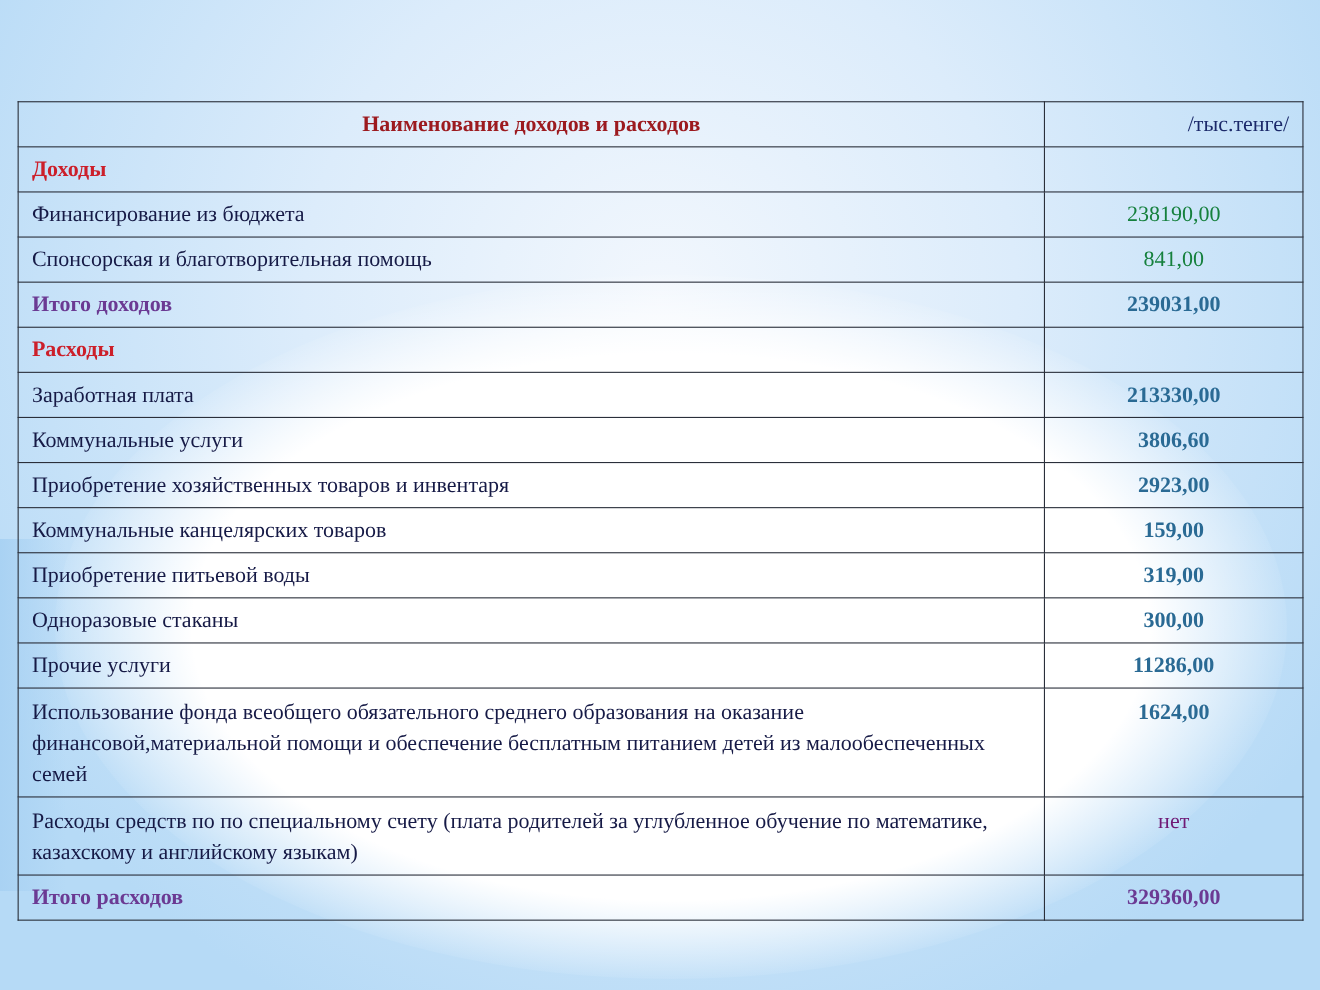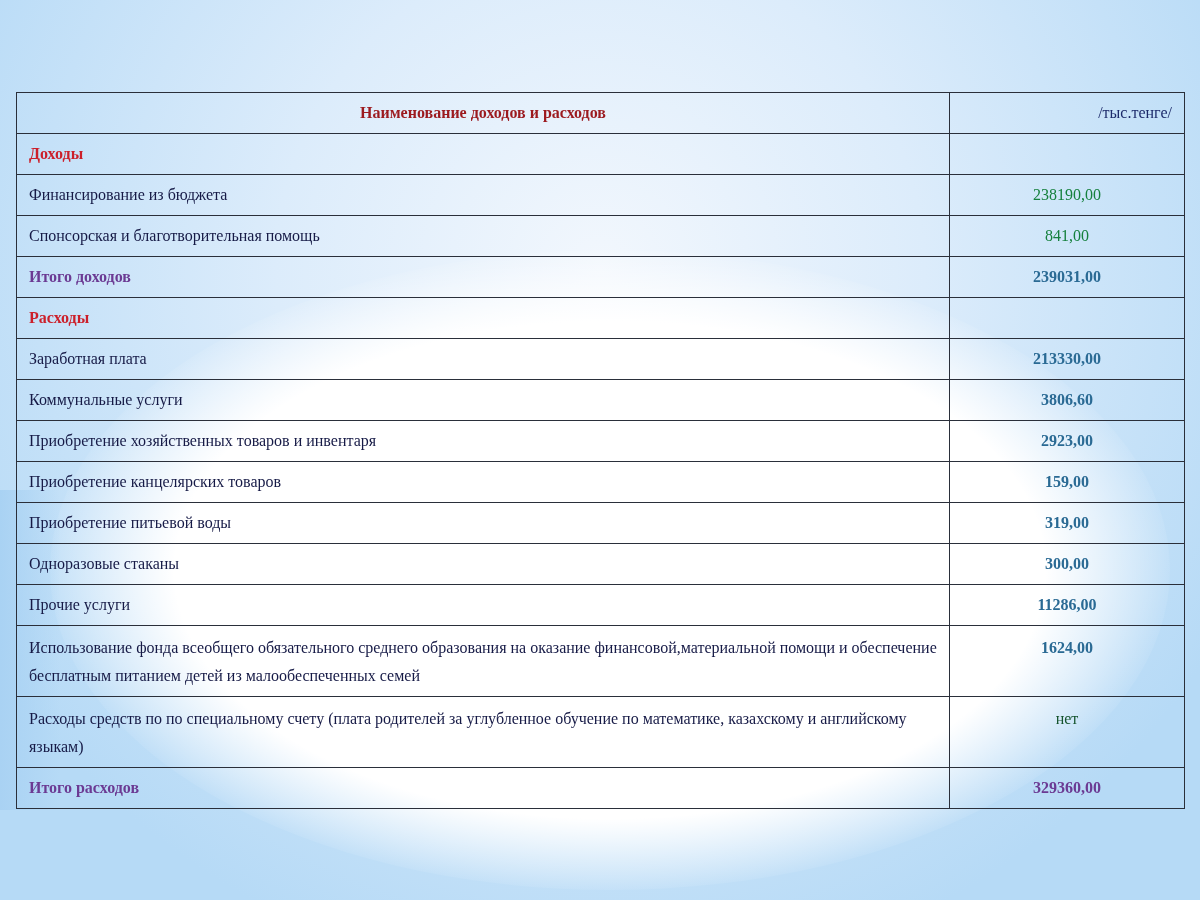--- a/index.html
+++ b/index.html
@@ -15,42 +15,42 @@
     pointer-events: none;
   }
   .bg-band {
     position: absolute; left: 0; top: 490px; width: 60px; height: 320px;
     background: linear-gradient(90deg, #a9d2f3, rgba(169,210,243,0));
     pointer-events: none;
   }
   table.budget {
     position: absolute; left: 16px; top: 92px; width: 1168px;
     border-collapse: collapse; table-layout: fixed;
-    font-size: 16px; color: #1a1f3a;
+    font-size: 20px; color: #1a1f3a;
   }
   table.budget col.c1 { width: 933px; }
   table.budget col.c2 { width: 235px; }
   table.budget td {
     border: 1.6px solid #2a2f3a;
     padding: 6px 12px 6px 12px;
     vertical-align: top;
     line-height: 28px;
     height: 27px;
   }
   td.name { color: #161a46; }
   td.val { text-align: center; color: #15803d; }
   td.val.bold { font-weight: bold; color: #2a6a94; }
   tr.header td.name { text-align: center; font-weight: bold; color: #9c1a1f; }
   tr.header td.val { text-align: right; color: #1c2a6a; padding-right: 12px; margin-top: 46px; }
   tr.section td.name { font-weight: bold; color: #cc1f2a; }
   tr.total td.name { font-weight: bold; color: #6b3a93; }
   tr.total td.val { font-weight: bold; color: #2a6a94; }
   tr.total.final td.val { color: #6b3a93; }
   tr.multi td { padding-top: 8px; padding-bottom: 6px; }
-  tr.plain-val td.val { font-weight: normal; color: #14532d; font-family: Liberation Serif, serif; }
+  tr.plain-val td.val { font-weight: normal; color: #701a75; font-family: Liberation Serif, serif; }
 </style>
 </head>
 <body>
 
 <div class="bg-swoosh"></div>
 <div class="bg-band"></div>
 
 <table class="budget">
   <colgroup>
       <col class="c1">
@@ -87,21 +87,21 @@
     </tr>
     <tr class="item">
       <td class="name">Коммунальные услуги</td>
       <td class="val bold">3806,60</td>
     </tr>
     <tr class="item">
       <td class="name">Приобретение хозяйственных товаров и инвентаря</td>
       <td class="val bold">2923,00</td>
     </tr>
     <tr class="item">
-      <td class="name">Приобретение канцелярских товаров</td>
+      <td class="name">Коммунальные канцелярских товаров</td>
       <td class="val bold">159,00</td>
     </tr>
     <tr class="item">
       <td class="name">Приобретение питьевой воды</td>
       <td class="val bold">319,00</td>
     </tr>
     <tr class="item">
       <td class="name">Одноразовые стаканы</td>
       <td class="val bold">300,00</td>
     </tr>

